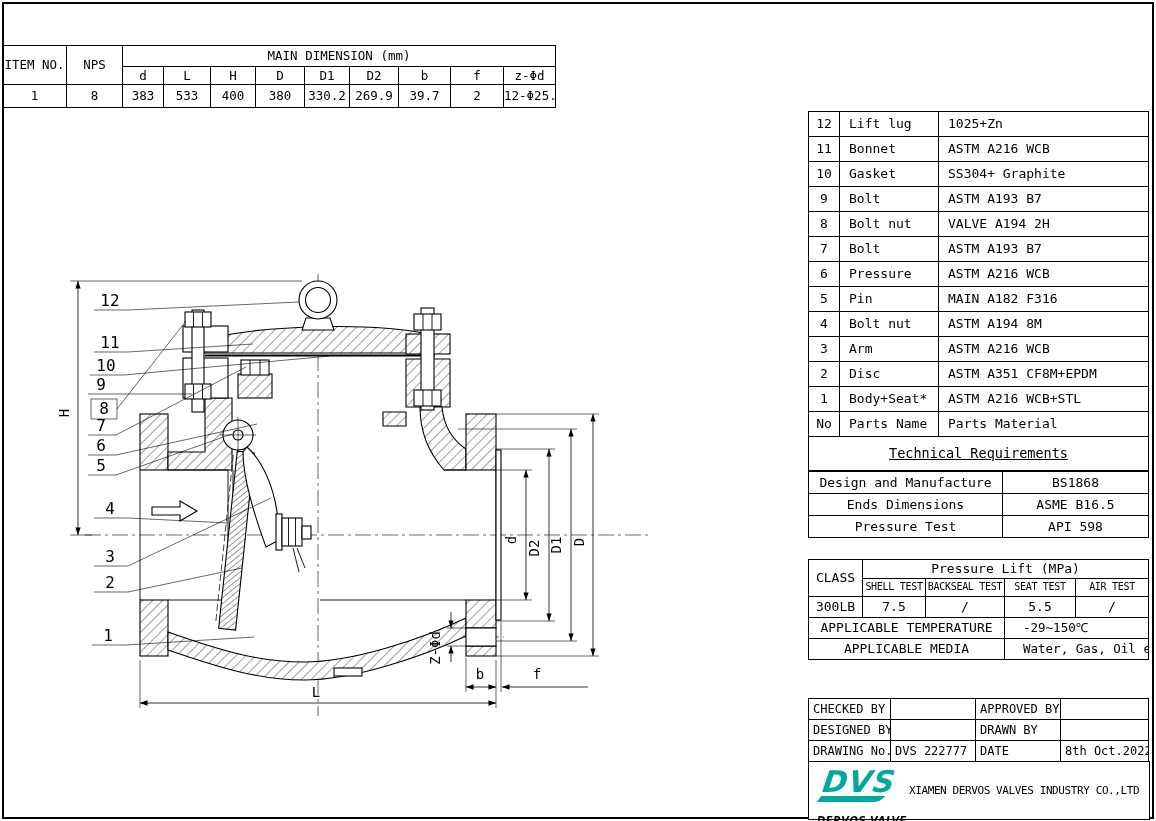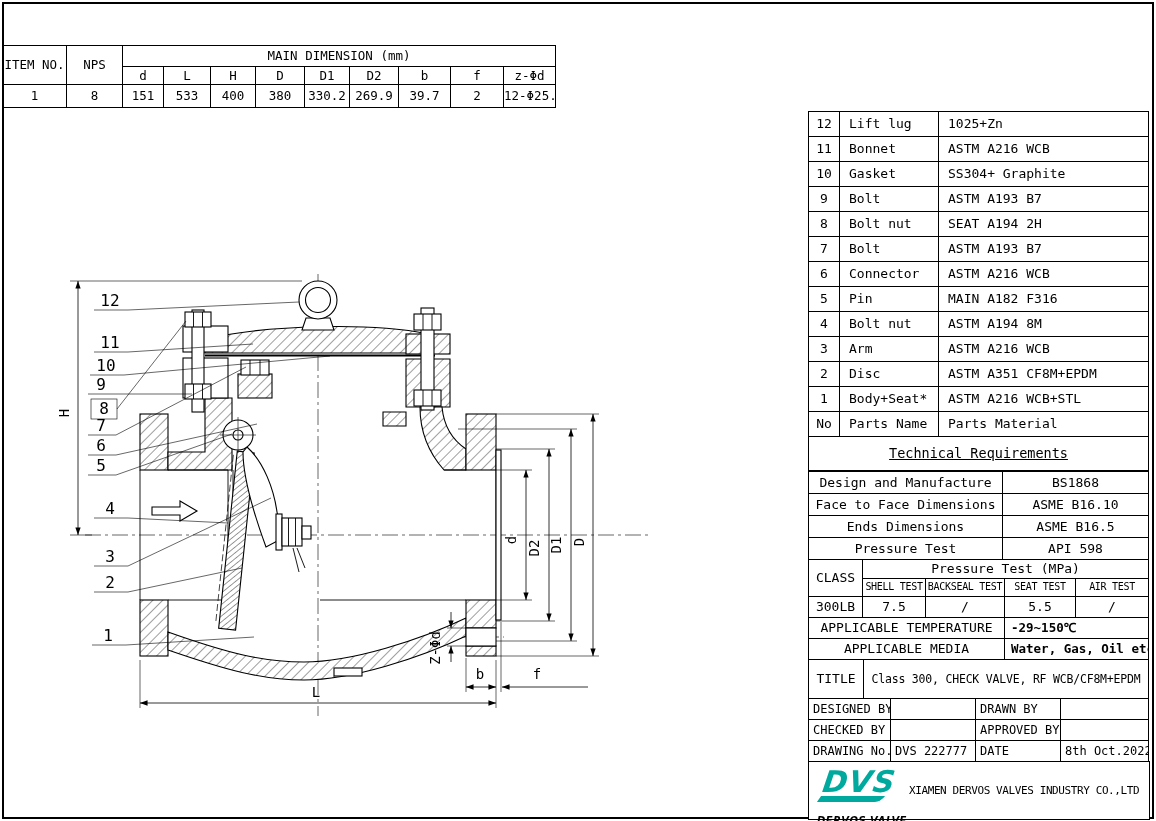--- a/index.html
+++ b/index.html
@@ -20,21 +20,21 @@
   .rp{left:808px;width:340px;}
   .parts td{height:24px;}
   .parts td.nm,.parts td.mt{text-align:left;padding-left:9px;}
   .techreq td{height:33px;font-size:13.5px;text-decoration:underline;}
   .design td{height:21px;}
   .classt td{font-size:13px;}
   .classt tr.h1 td{height:18px;}
   .classt tr.h2 td{height:17px;font-size:10px;letter-spacing:-0.3px;}
   .classt tr.v td{height:20px;}
   .appl td{height:20px;margin-left:44px;}
-  .appl td.val{text-align:left;padding-left:6px;font-size:12.5px;font-weight:bold;}
+  .appl td.val{text-align:left;padding-left:18px;font-size:12.5px;}
   .titlet td{height:38px;}
   .titlet td.ttl{font-size:11.5px;letter-spacing:-0.2px;}
   .sig td{height:20px;font-size:12px;text-align:left;padding-left:4px;}
   .logo-block{left:808px;top:761px;width:340px;height:57px;border:1px solid #000;background:#fff;
               display:flex;align-items:center;}
   .dvs-wrap{position:relative;width:92px;height:46px;margin-left:8px;flex:0 0 auto;}
   .dvs-logo{position:absolute;left:6px;top:-4px;font-family:"DejaVu Sans",sans-serif;
             font-style:italic;font-weight:900;font-size:30px;letter-spacing:1px;
             transform:skewX(-8deg);}
   .dvs-swoosh{position:absolute;left:2px;top:28px;width:64px;height:6px;
@@ -281,21 +281,21 @@
       <td>D</td>
       <td>D1</td>
       <td>D2</td>
       <td>b</td>
       <td>f</td>
       <td>z-Φd</td>
     </tr>
     <tr class="r3">
       <td>1</td>
       <td>8</td>
-      <td>151</td>
+      <td>383</td>
       <td>533</td>
       <td>400</td>
       <td>380</td>
       <td>330.2</td>
       <td>269.9</td>
       <td>39.7</td>
       <td>2</td>
       <td>12-Φ25.4</td>
     </tr>
   </tbody>
@@ -324,30 +324,30 @@
           <td class="mt">SS304+ Graphite</td>
         </tr>
     <tr>
           <td>9</td>
           <td class="nm">Bolt</td>
           <td class="mt">ASTM A193 B7</td>
         </tr>
     <tr>
           <td>8</td>
           <td class="nm">Bolt nut</td>
-          <td class="mt">SEAT A194 2H</td>
+          <td class="mt">VALVE A194 2H</td>
         </tr>
     <tr>
           <td>7</td>
           <td class="nm">Bolt</td>
           <td class="mt">ASTM A193 B7</td>
         </tr>
     <tr>
           <td>6</td>
-          <td class="nm">Connector</td>
+          <td class="nm">Pressure</td>
           <td class="mt">ASTM A216 WCB</td>
         </tr>
     <tr>
           <td>5</td>
           <td class="nm">Pin</td>
           <td class="mt">MAIN A182 F316</td>
         </tr>
     <tr>
           <td>4</td>
           <td class="nm">Bolt nut</td>
@@ -389,24 +389,20 @@
 
   <table class="abs rp design" style="top:471px;">
     <colgroup>
         <col style="width:194px">
         <col style="width:146px">
       </colgroup>
     <tbody>
         <tr>
           <td>Design and Manufacture</td>
           <td>BS1868</td>
-        </tr>
-    <tr>
-          <td>Face to Face Dimensions</td>
-          <td>ASME B16.10</td>
         </tr>
     <tr>
           <td>Ends Dimensions</td>
           <td>ASME B16.5</td>
         </tr>
     <tr>
           <td>Pressure Test</td>
           <td>API 598</td>
         </tr>
   </tbody>
@@ -416,21 +412,21 @@
     <colgroup>
         <col style="width:54px">
         <col style="width:63px">
         <col style="width:79px">
         <col style="width:71px">
         <col style="width:73px">
       </colgroup>
     <tbody>
         <tr class="h1">
       <td rowspan="2">CLASS</td>
-      <td colspan="4">Pressure Test (MPa)</td>
+      <td colspan="4">Pressure Lift (MPa)</td>
     </tr>
     <tr class="h2">
       <td>SHELL TEST</td>
       <td>BACKSEAL TEST</td>
       <td>SEAT TEST</td>
       <td>AIR TEST</td>
     </tr>
     <tr class="v">
       <td>300LB</td>
       <td>7.5</td>
@@ -451,51 +447,39 @@
       <td>APPLICABLE TEMPERATURE</td>
       <td class="val">-29~150℃</td>
     </tr>
     <tr>
       <td>APPLICABLE MEDIA</td>
       <td class="val">Water, Gas, Oil etc</td>
     </tr>
   </tbody>
     </table>
 
-  <table class="abs rp titlet" style="top:659px;">
-    <colgroup>
-        <col style="width:55px">
-        <col style="width:285px">
-      </colgroup>
-    <tbody>
-        <tr>
-      <td>TITLE</td>
-      <td class="ttl">Class 300, CHECK VALVE, RF WCB/CF8M+EPDM</td>
-    </tr>
-  </tbody>
-    </table>
 
   <table class="abs rp sig" style="top:698px;">
     <colgroup>
         <col style="width:82px">
         <col style="width:85px">
         <col style="width:85px">
         <col style="width:88px">
       </colgroup>
     <tbody>
         <tr>
+      <td>CHECKED BY</td>
+      <td></td>
+      <td>APPROVED BY</td>
+      <td></td>
+    </tr>
+    <tr>
       <td>DESIGNED BY</td>
       <td></td>
       <td>DRAWN BY</td>
-      <td></td>
-    </tr>
-    <tr>
-      <td>CHECKED BY</td>
-      <td></td>
-      <td>APPROVED BY</td>
       <td></td>
     </tr>
     <tr>
       <td>DRAWING No.</td>
       <td>DVS 222777</td>
       <td>DATE</td>
       <td>8th Oct.2022</td>
     </tr>
   </tbody>
     </table>

